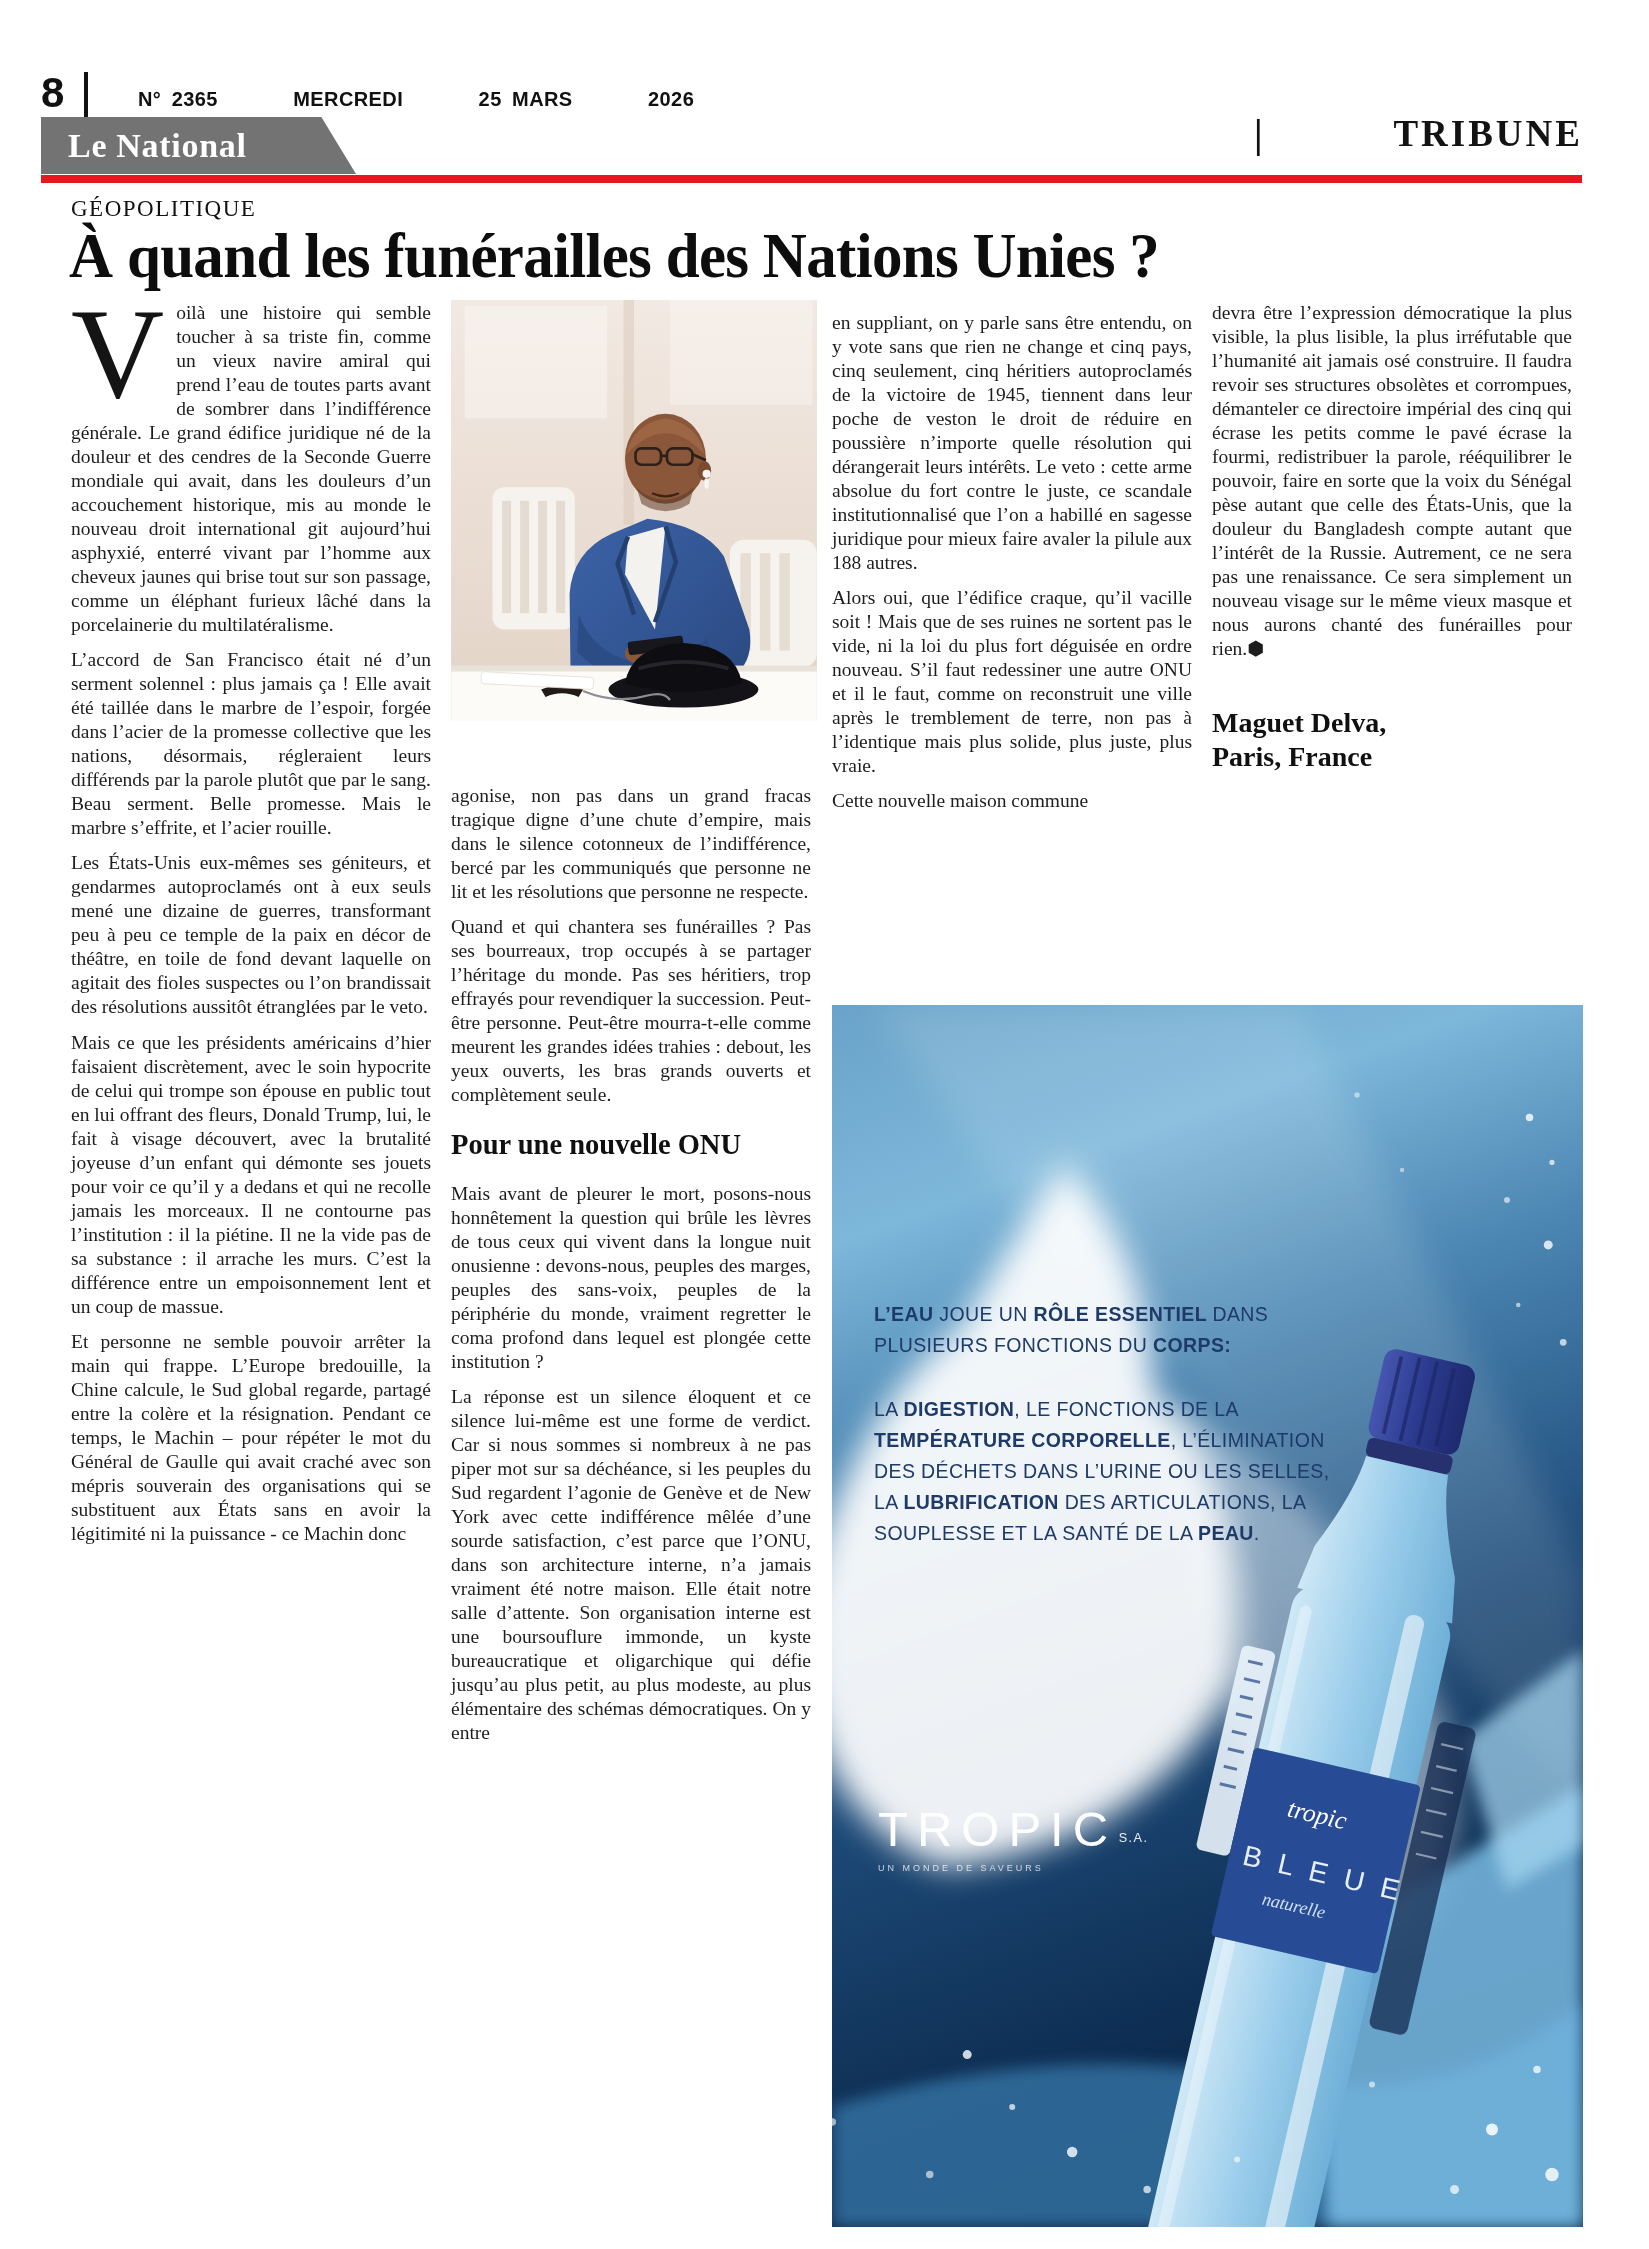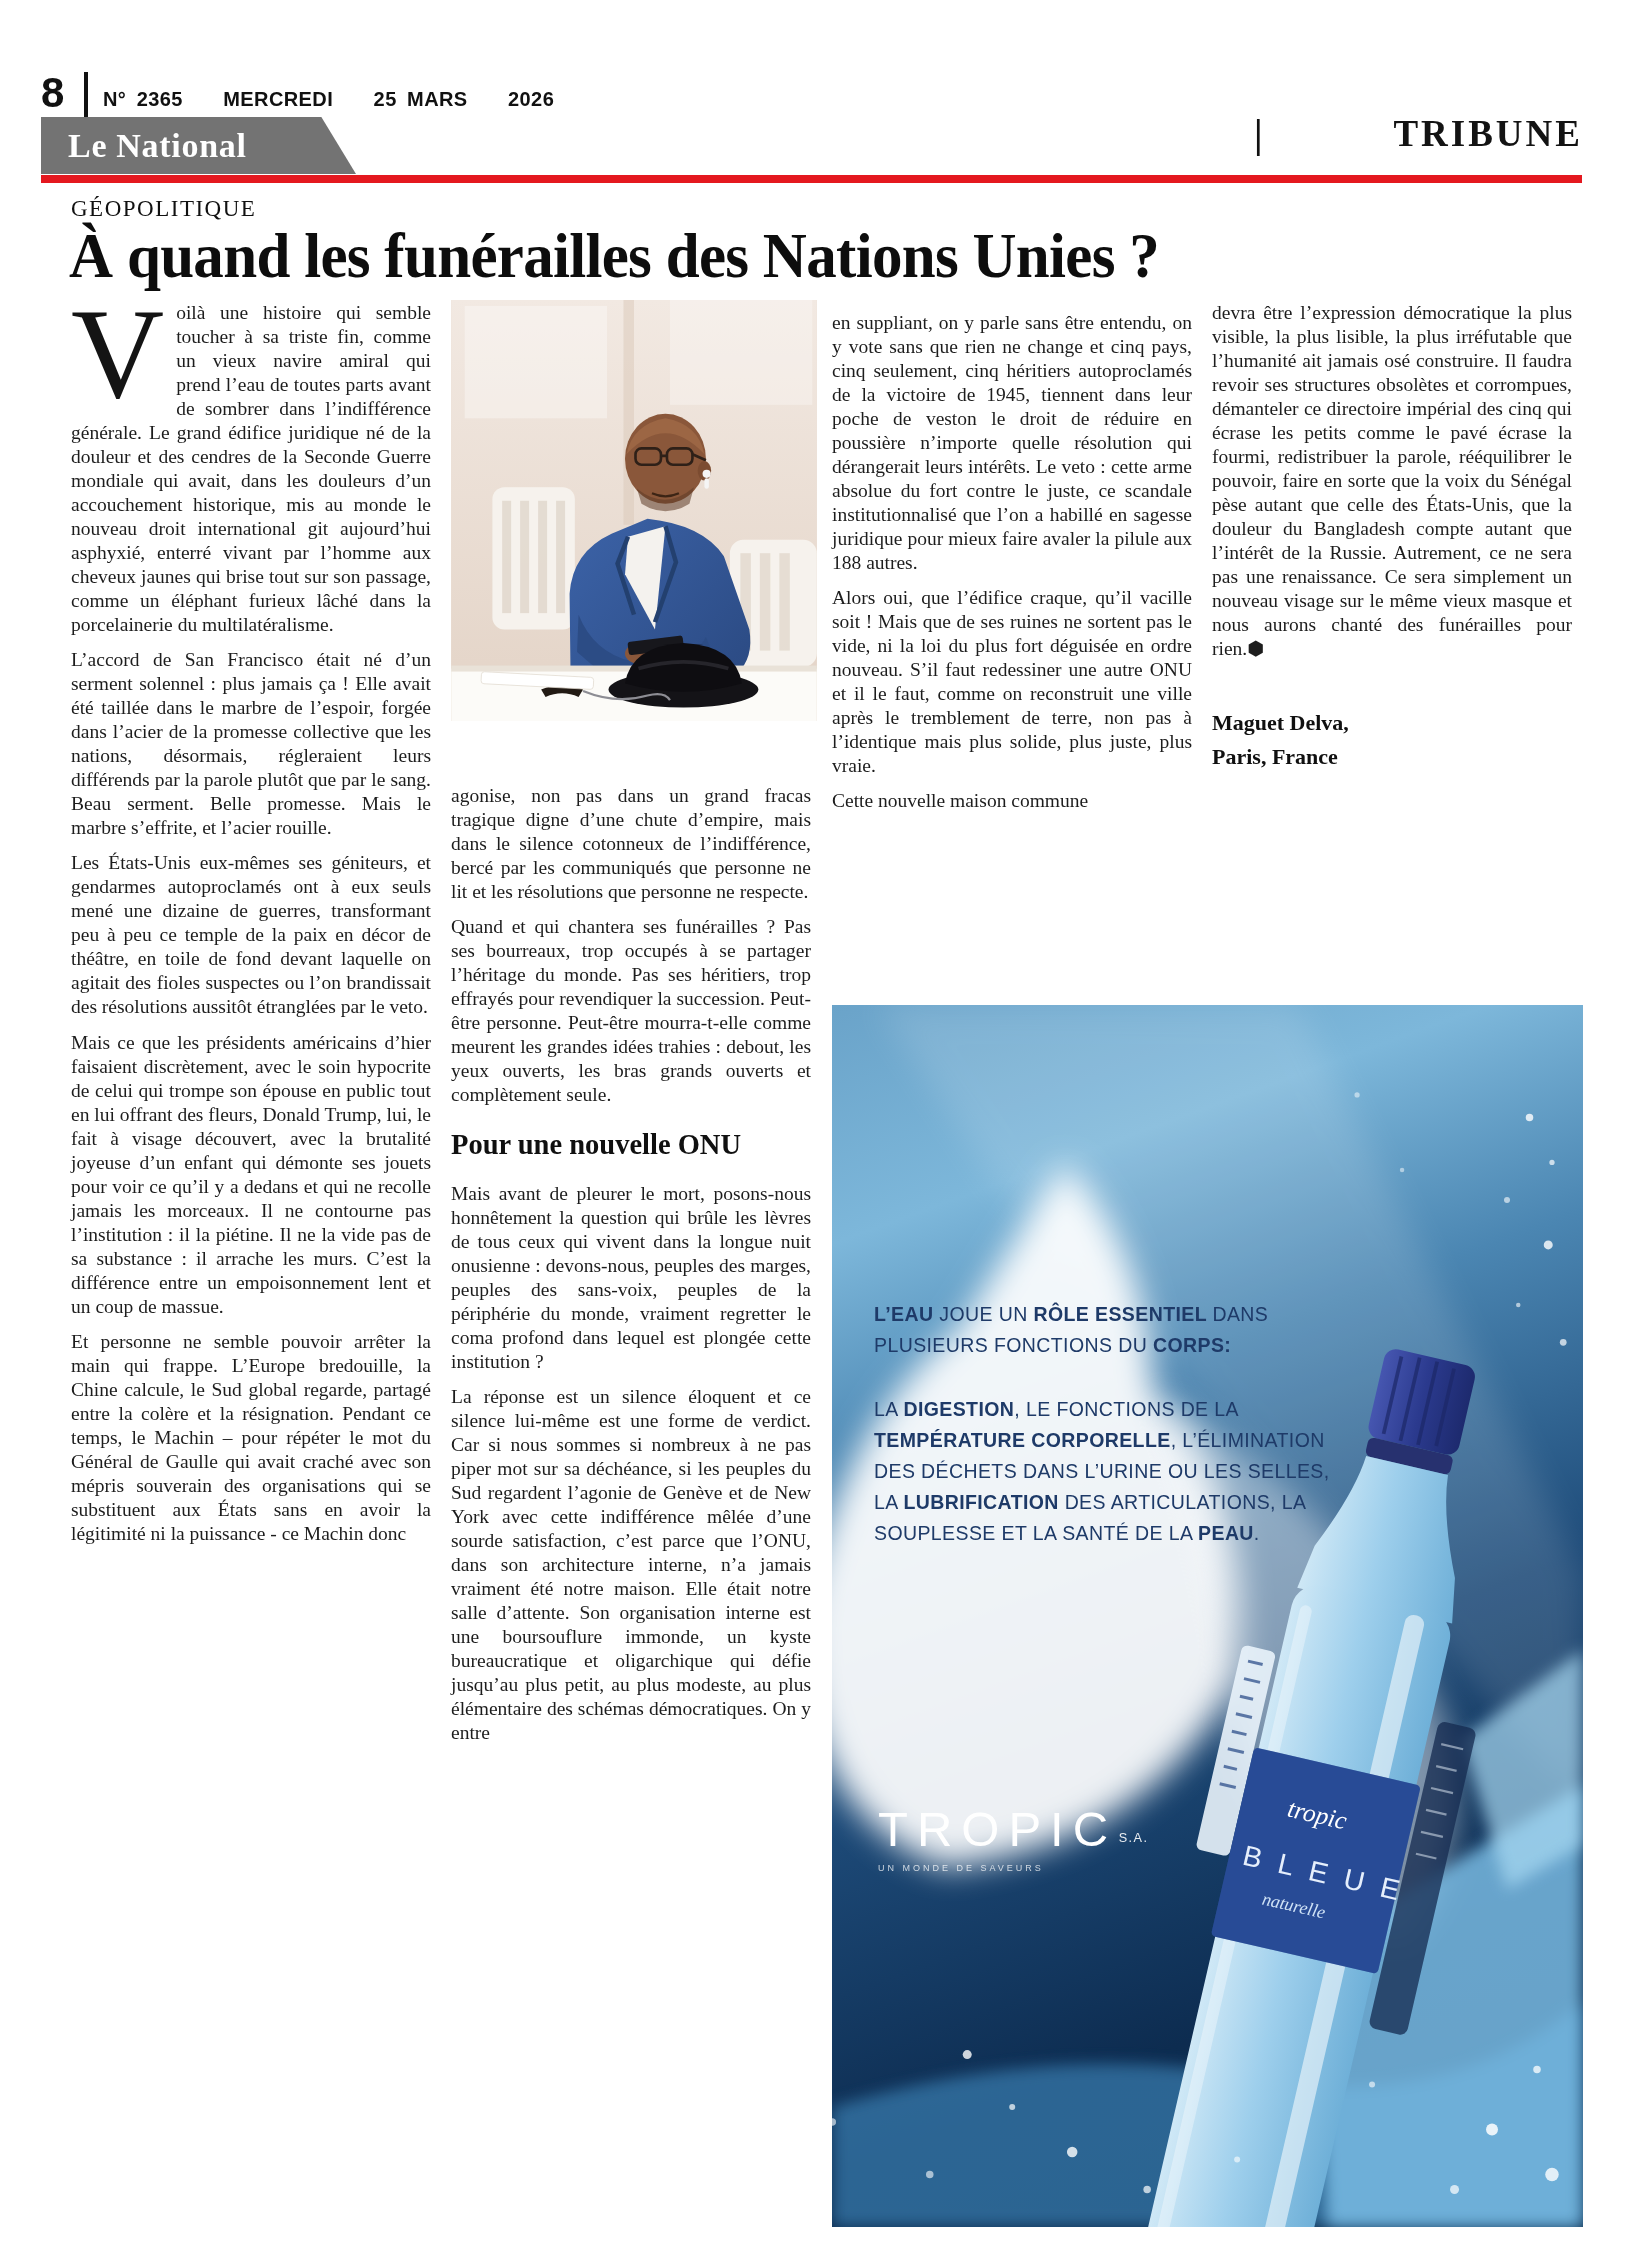--- a/index.html
+++ b/index.html
@@ -4,21 +4,21 @@
 <style>
   html,body{margin:0;padding:0;background:#888;}
   .page{position:relative;width:1650px;height:2250px;background:#ffffff;overflow:hidden;
         font-family:"Liberation Serif", serif;color:#1c1c1c;}
   
   .pagenum{position:absolute;left:41px;top:72px;font-family:"Liberation Sans",sans-serif;
            font-weight:700;font-size:42px;line-height:42px;color:#111;}
   .pagenum-bar{position:absolute;left:84px;top:72px;width:3.7px;height:46px;background:#111;}
   .issue-line{position:absolute;left:103px;top:88px;font-family:"Liberation Sans",sans-serif;
               font-weight:700;font-size:20px;letter-spacing:0.4px;color:#111;word-spacing:4.5px;}
-  .issue-line span{margin-right:30px;}
+  .issue-line span{margin-right:30px;margin-left:35px;}
   .masthead{position:absolute;left:41px;top:117px;width:315px;height:57px;background:#737373;
             clip-path:polygon(0 0,89% 0,100% 100%,0 100%);display:flex;align-items:center;}
   .masthead-text{color:#fff;font-family:"Liberation Serif",serif;font-weight:700;
                  font-size:34px;padding-left:27px;letter-spacing:0.7px;}
   .section-sep{position:absolute;left:1254px;top:111px;font-weight:700;font-size:39px;color:#111;}
   .section-title{position:absolute;right:67px;top:112px;font-family:"Liberation Serif",serif;
                  font-weight:700;font-size:37px;letter-spacing:3px;color:#131313;}
   .red-rule{position:absolute;left:41px;top:175px;width:1541px;height:8.2px;background:#e4181f;}
   
   .kicker{position:absolute;left:71px;top:196px;font-size:23px;letter-spacing:1.5px;color:#111;}
@@ -27,21 +27,21 @@
             transform-origin:left top;}
   
   .col{position:absolute;width:360px;font-size:19.5px;line-height:24px;text-align:justify;color:#1d1d1d;}
   .col p{margin:0 0 11.2px 0;}
   .c1{left:71px;top:301px;}
   .c2{left:451px;top:784px;}
   .c3{left:832px;top:311px;}
   .c4{left:1212px;top:301px;}
   .dropcap{float:left;font-size:129px;line-height:94px;padding:6px 12px 0 0;color:#141414;}
   .subhead{font-weight:700;font-size:28.5px;line-height:33px;text-align:left;margin:21px 0 21px 0;color:#101010;}
-  .signature{margin-top:45px;text-align:left;font-weight:700;font-size:22px;line-height:34px;color:#101010;}
+  .signature{margin-top:45px;text-align:left;font-weight:700;font-size:28px;line-height:34px;color:#101010;}
   
   .photo{position:absolute;left:451px;top:300px;width:366px;height:421px;overflow:hidden;background:#ece1d8;}
   
   .ad{position:absolute;left:832px;top:1005px;width:751px;height:1222px;overflow:hidden;
       background:linear-gradient(160deg,#6aa3c9 0%,#7db7da 16%,#4b86b2 32%,#1d4a78 55%,#0d2c50 78%,#0b2846 100%);}
   .ad svg{position:absolute;left:0;top:0;}
   .ad-text{position:absolute;left:42px;top:294px;width:457px;color:#1e3a68;
            font-family:"Liberation Sans",sans-serif;font-size:19.5px;line-height:31px;
            letter-spacing:0.4px;text-align:left;}
   .ad-text p{margin:0;}

